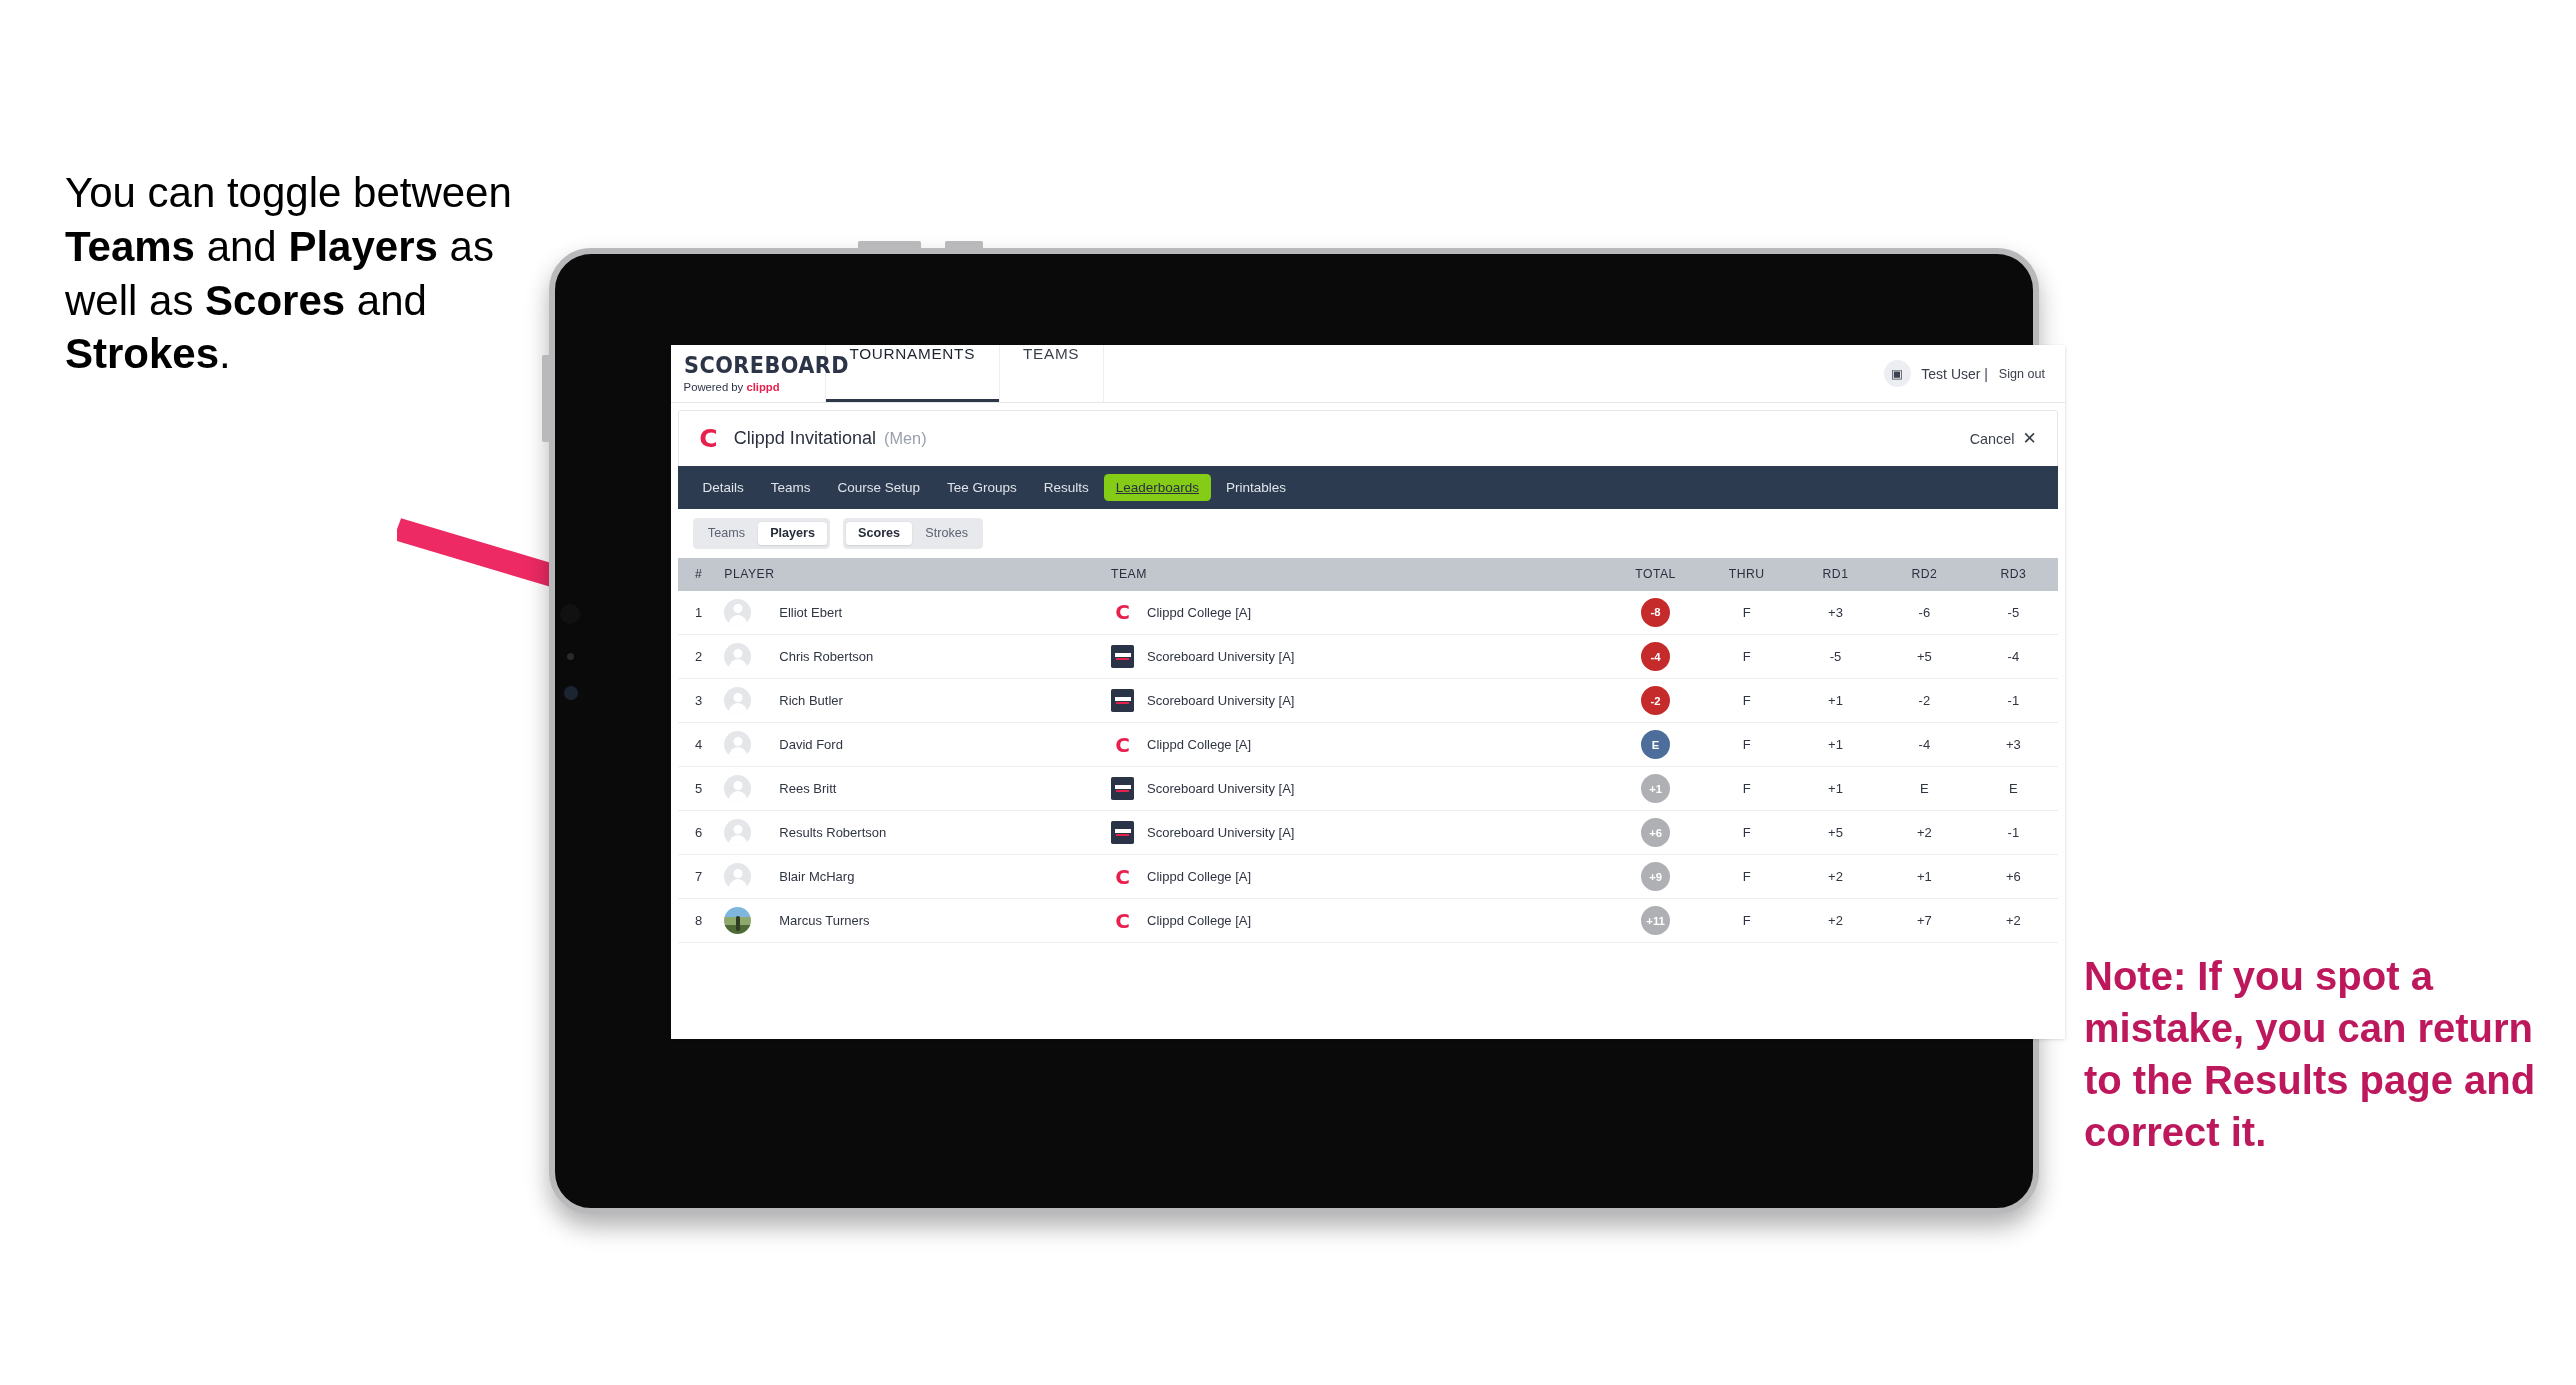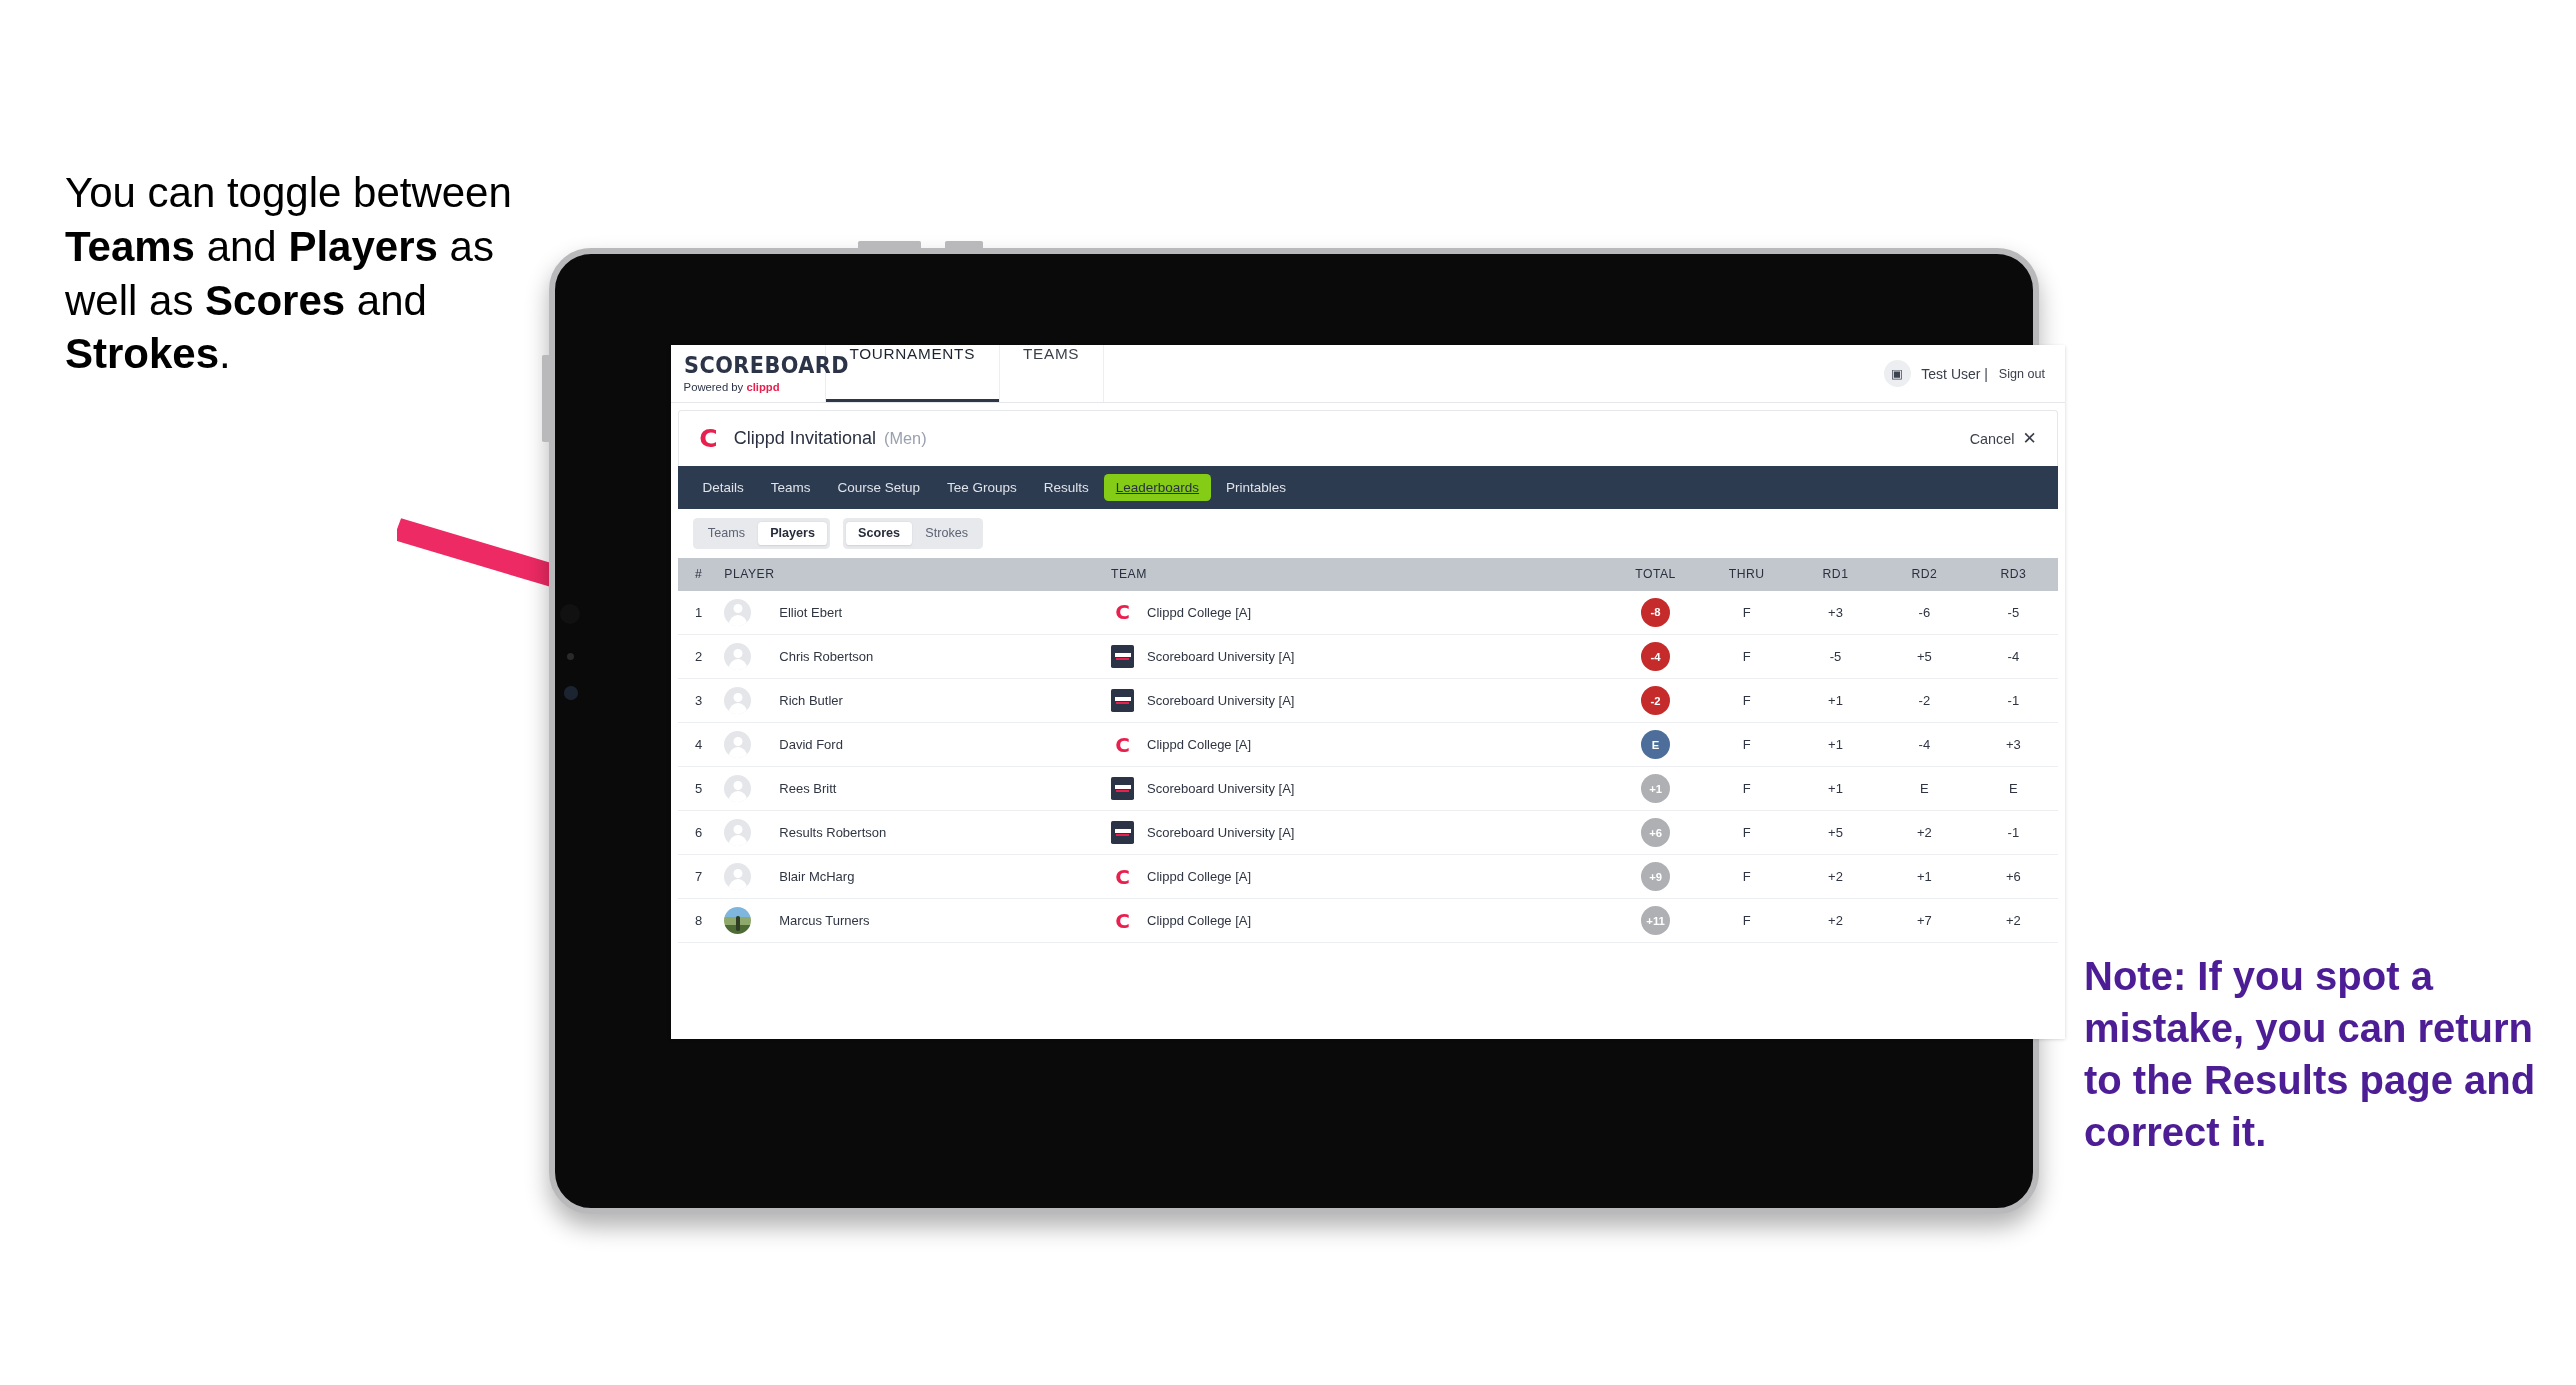--- a/index.html
+++ b/index.html
@@ -12,21 +12,21 @@
   .stage { position: relative; width: 2576px; height: 1386px; background:#fff;margin-top:40px; }
 
   
   .annot-left {
     position: absolute; left: 65px; top: 126px; width: 470px;
     font-size: 42px; line-height: 1.28; color: #000;
     font-family: "Liberation Sans", sans-serif;
   }
   .annot-right {
     position: absolute; left: 2084px; top: 910px; width: 492px;
-    font-size: 40px; line-height: 1.30; color: #4c1d95; font-weight: 700;
+    font-size: 40px; line-height: 1.30; color: #be185d; font-weight: 700;
     font-family: "Liberation Sans", sans-serif;
   }
   .annot-left b { font-weight: 700; }
 
   .arrow-svg { position: absolute; left: 397px; top: 462px; }
 
   
   .device {
     position: absolute; left: 549px; top: 208px;
     width: 1490px; height: 966px;

